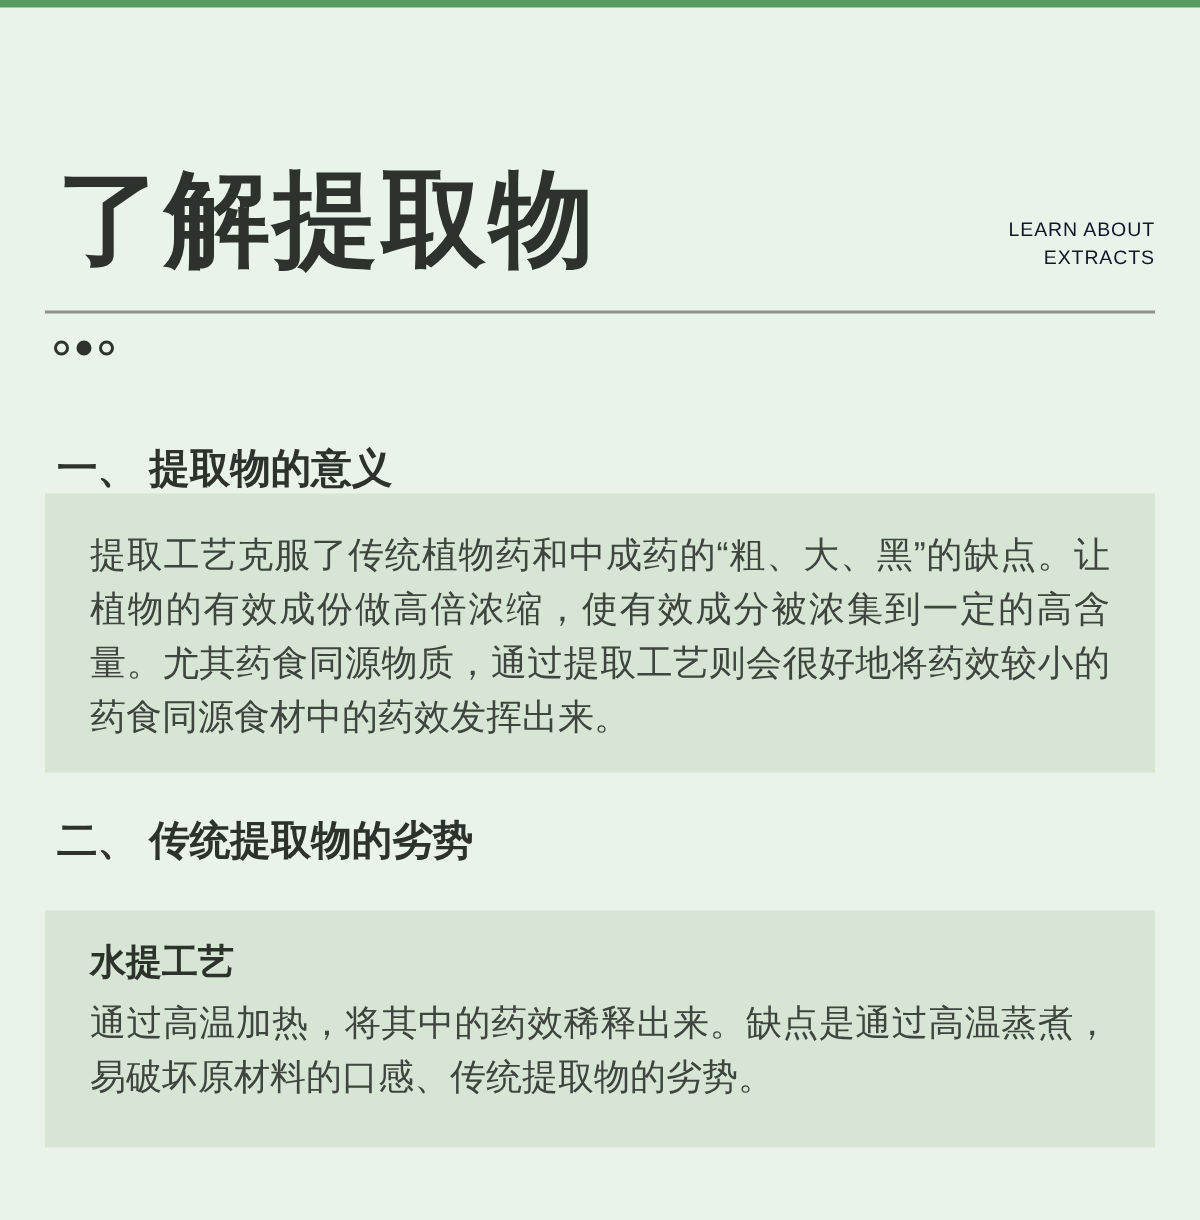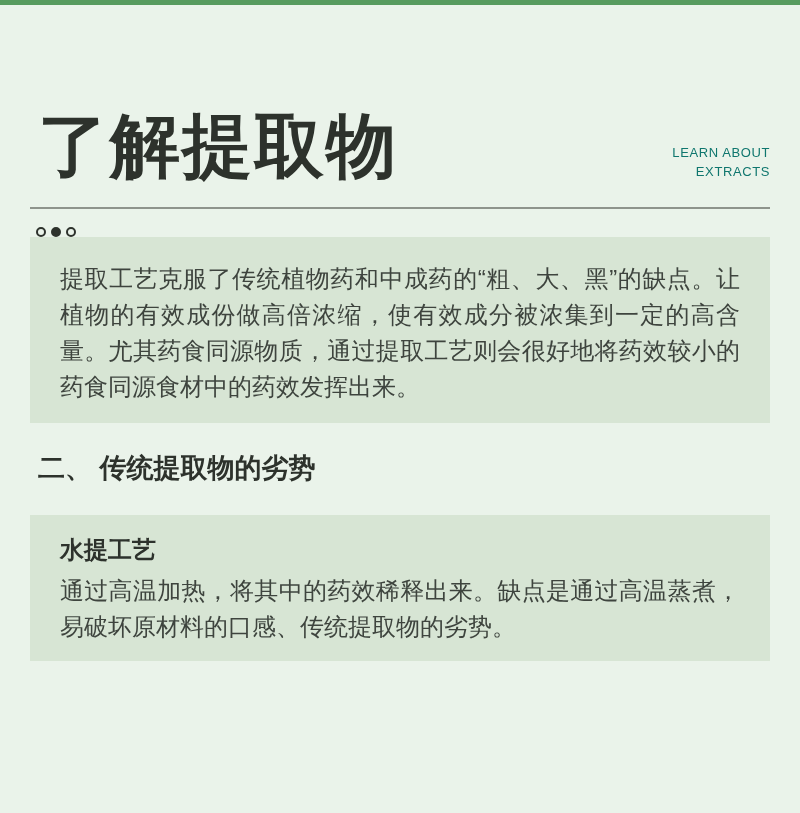--- a/index.html
+++ b/index.html
@@ -39,21 +39,21 @@
     color:var(--text-dark);
     letter-spacing:2px;
     padding-left:8px;
     white-space:nowrap;
   }
   .subtitle{
     text-align:right;
     font-size:13px;
     line-height:19px;
     letter-spacing:0.6px;
-    color:#0f766e;
+    color:#0f172a;
     padding-bottom:2px;
   }
   .divider{
     margin-top:24px;
     height:2px;
     background:var(--divider);
   }
   .dots{
     margin-top:18px;
     padding-left:6px;
@@ -78,21 +78,21 @@
     padding-left:8px;
   }
   .section-1 h2{margin-top:58px;}
   .section-2 h2{margin-top:28px;}
   .card{
     background:var(--card-bg);
     padding:24px 30px 18px 30px;
   }
   .section-2 .card{
     margin-top:30px;
-    padding:20px 30px 16px 30px;
+    padding:20px 30px 28px 30px;
   }
   .card p{
     font-size:24px;
     line-height:36px;
     color:var(--text-body);
     text-align:justify;
   }
   .card h3{
     font-size:24px;
     line-height:30px;
@@ -118,20 +118,21 @@
 
   <div class="divider"></div>
 
   <div class="dots">
       <span class="dot"></span>
       <span class="dot filled"></span>
       <span class="dot"></span>
     </div>
 
   <section class="section-1">
+    <h2 class="section-heading">一、 提取物的意义</h2>
     <div class="card">
       <p>提取工艺克服了传统植物药和中成药的“粗、大、黑”的缺点。让植物的有效成份做高倍浓缩，使有效成分被浓集到一定的高含量。尤其药食同源物质，通过提取工艺则会很好地将药效较小的药食同源食材中的药效发挥出来。</p>
     </div>
   </section>
 
   <section class="section-2">
     <h2 class="section-heading">二、 传统提取物的劣势</h2>
     <div class="card">
       <h3>水提工艺</h3>
       <p>通过高温加热，将其中的药效稀释出来。缺点是通过高温蒸煮，易破坏原材料的口感、传统提取物的劣势。</p>

